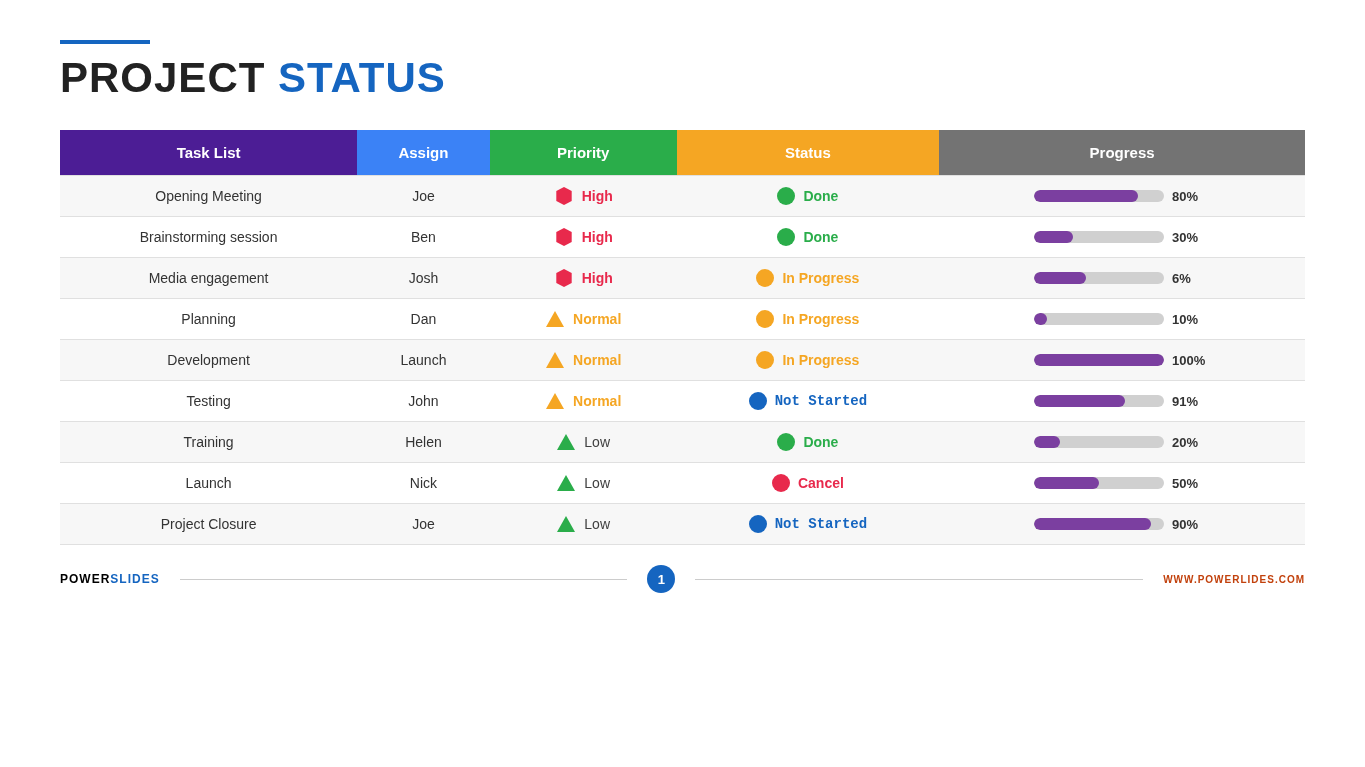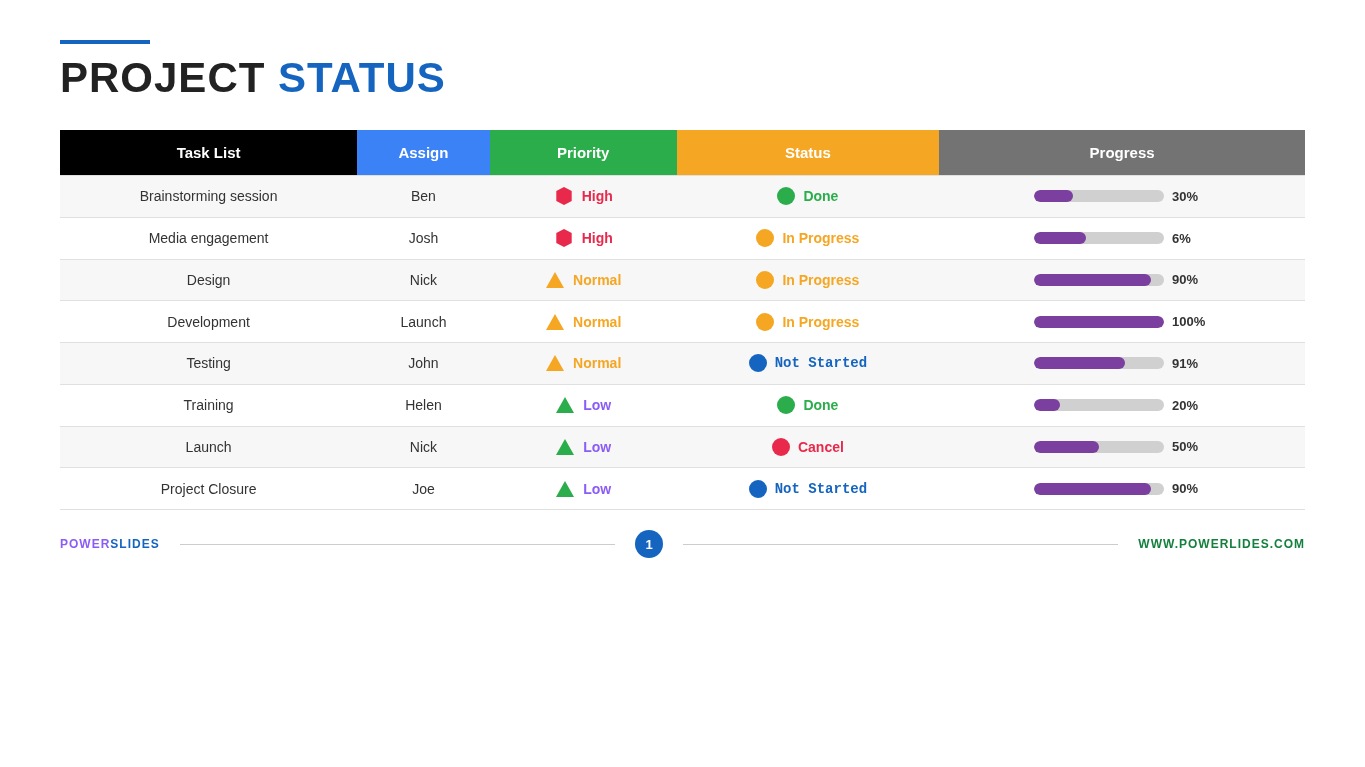--- a/index.html
+++ b/index.html
@@ -54,21 +54,21 @@
     }
 
     .task-table thead tr th {
       padding: 14px 10px;
       font-size: 15px;
       font-weight: 700;
       color: #ffffff;
       text-align: center;
     }
 
-    .task-table thead tr th:nth-child(1) { background: #000000; }
+    .task-table thead tr th:nth-child(1) { background: #4c1d95; }
     .task-table thead tr th:nth-child(2) { background: #3b82f6; }
     .task-table thead tr th:nth-child(3) { background: #2AAD4A; }
     .task-table thead tr th:nth-child(4) { background: #F5A623; }
     .task-table thead tr th:nth-child(5) { background: #737373; }
 
     .task-table tbody tr td {
       padding: 10px 14px;
       font-size: 14px;
       text-align: center;
       color: #333333;
@@ -86,21 +86,21 @@
     
     .priority-cell {
       display: flex;
       align-items: center;
       justify-content: center;
       gap: 8px;
     }
 
     .priority-text-high { color: #E8294C; font-weight: 600; }
     .priority-text-normal { color: #F5A623; font-weight: 600; }
-    .priority-text-low { color: #8b5cf6; font-weight: 700; }
+    .priority-text-low { color: #404040; font-weight: 400; }
 
     
     .status-cell {
       display: flex;
       align-items: center;
       justify-content: center;
       gap: 8px;
     }
 
     .status-dot {
@@ -160,21 +160,21 @@
       margin-top: 20px;
     }
 
     .footer-left {
       font-size: 12px;
       font-weight: 700;
       letter-spacing: 1px;
       color: #333;
     }
 
-    .footer-left span { color: #8b5cf6; }
+    .footer-left span { color: #000000; }
 
     .footer-line {
       flex: 1;
       height: 1px;
       background: #cccccc;
       margin: 0 20px;
     }
 
     .footer-page {
       width: 28px;
@@ -184,24 +184,24 @@
       display: flex;
       align-items: center;
       justify-content: center;
       color: #fff;
       font-size: 13px;
       font-weight: 700;
       flex-shrink: 0;
     }
 
     .footer-right {
-      font-size: 12px;
+      font-size: 10px;
       font-weight: 700;
       letter-spacing: 1px;
-      color: #15803d;
+      color: #c2410c;
     }
   </style>
 </head>
 <body>
 
 <div class="page-wrapper">
 
   <div class="title-section">
     <div class="title-underline"></div>
     <div class="page-title">
@@ -215,20 +215,46 @@
     <thead>
       <tr>
         <th>Task List</th>
         <th>Assign</th>
         <th>Priority</th>
         <th>Status</th>
         <th>Progress</th>
       </tr>
     </thead>
     <tbody id="table-body">
+    <tr>
+          <td>Opening Meeting</td>
+          <td>Joe</td>
+          <td>
+            <div class="priority-cell">
+              <span style="display: inline-block; width: 20px; height: 20px;"><svg viewBox="0 0 20 20" xmlns="http://www.w3.org/2000/svg">
+                  <polygon points="10,1 17.7,5 17.7,15 10,19 2.3,15 2.3,5" fill="#E8294C"></polygon>
+                </svg></span>
+              <span class="priority-text-high">High</span>
+            </div>
+          </td>
+          <td>
+            <div class="status-cell">
+              <span class="status-dot status-done"></span>
+              <span class="status-text-done">Done</span>
+            </div>
+          </td>
+          <td>
+            <div class="progress-cell">
+              <div class="progress-bar-bg">
+                <div class="progress-bar-fill" style="width: 80%;"></div>
+              </div>
+              <span class="progress-pct">80%</span>
+            </div>
+          </td>
+        </tr>
         <tr>
           <td>Brainstorming session</td>
           <td>Ben</td>
           <td>
             <div class="priority-cell">
               <span style="display: inline-block; width: 20px; height: 20px;"><svg viewBox="0 0 20 20" xmlns="http://www.w3.org/2000/svg">
                   <polygon points="10,1 17.7,5 17.7,15 10,19 2.3,15 2.3,5" fill="#E8294C"></polygon>
                 </svg></span>
               <span class="priority-text-high">High</span>
             </div>
@@ -268,42 +294,42 @@
           <td>
             <div class="progress-cell">
               <div class="progress-bar-bg">
                 <div class="progress-bar-fill" style="width: 40%;"></div>
               </div>
               <span class="progress-pct">6%</span>
             </div>
           </td>
         </tr>
         <tr>
-          <td>Design</td>
-          <td>Nick</td>
+          <td>Planning</td>
+          <td>Dan</td>
           <td>
             <div class="priority-cell">
               <span style="display: inline-block; width: 20px; height: 20px;"><svg viewBox="0 0 20 20" xmlns="http://www.w3.org/2000/svg">
                   <polygon points="10,2 19,18 1,18" fill="#F5A623"></polygon>
                 </svg></span>
               <span class="priority-text-normal">Normal</span>
             </div>
           </td>
           <td>
             <div class="status-cell">
               <span class="status-dot status-inprogress"></span>
               <span class="status-text-inprogress">In Progress</span>
             </div>
           </td>
           <td>
             <div class="progress-cell">
               <div class="progress-bar-bg">
-                <div class="progress-bar-fill" style="width: 90%;"></div>
-              </div>
-              <span class="progress-pct">90%</span>
+                <div class="progress-bar-fill" style="width: 10%;"></div>
+              </div>
+              <span class="progress-pct">10%</span>
             </div>
           </td>
         </tr>
         <tr>
           <td>Development</td>
           <td>Launch</td>
           <td>
             <div class="priority-cell">
               <span style="display: inline-block; width: 20px; height: 20px;"><svg viewBox="0 0 20 20" xmlns="http://www.w3.org/2000/svg">
                   <polygon points="10,2 19,18 1,18" fill="#F5A623"></polygon>

